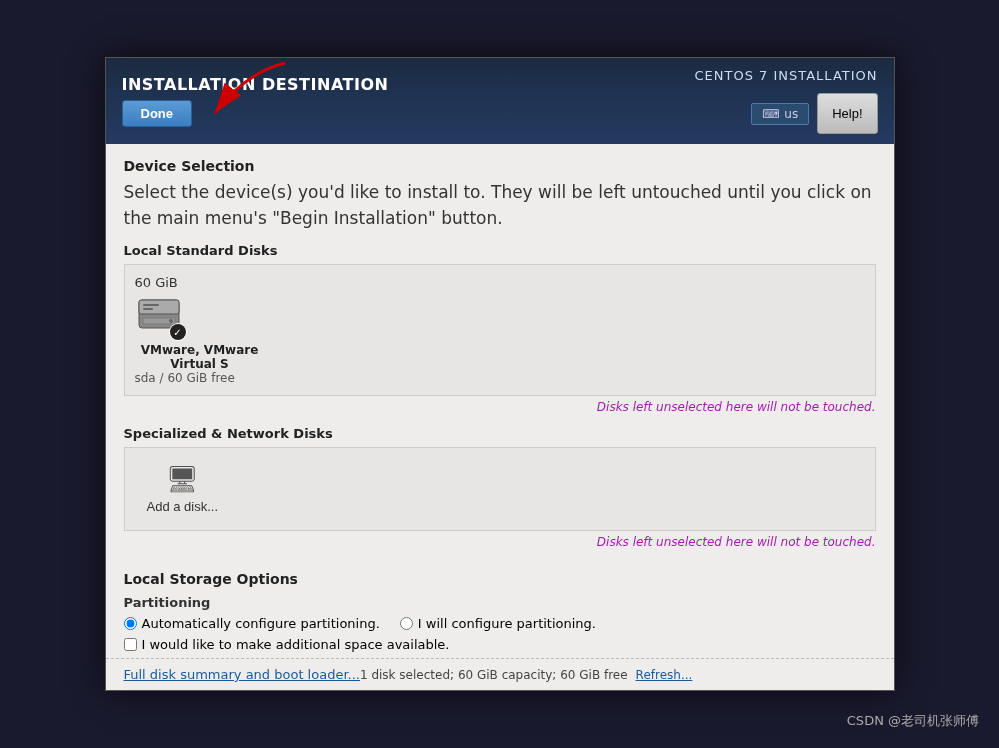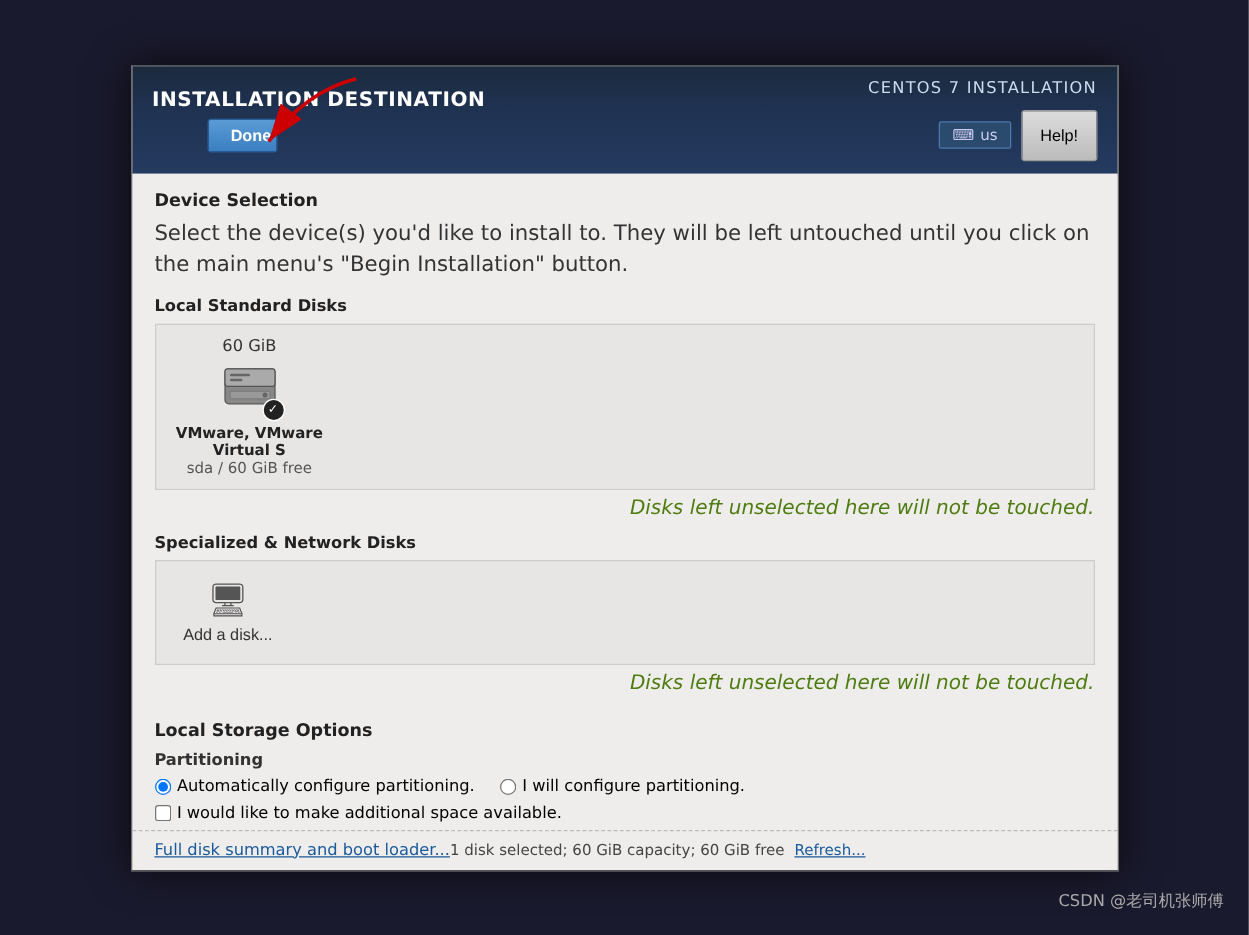--- a/index.html
+++ b/index.html
@@ -47,22 +47,21 @@
     }
     .done-button {
       background: linear-gradient(180deg, #5b9bd5 0%, #3a7fc1 100%);
       color: white;
       border: 1px solid #2a6099;
       padding: 5px 18px;
       font-size: 13px;
       font-weight: bold;
       cursor: pointer;
       border-radius: 3px;
-      width: 56px;
-      margin-left: 44px;
+      width: 70px;
     }
     .title-bar-right {
       display: flex;
       align-items: center;
       gap: 10px;
       flex-direction: column;
       align-items: flex-end;
     }
     .centos-label {
       color: #ccddee;
@@ -117,21 +116,21 @@
     }
     .disk-grid {
       border: 1px solid #ccc;
       background: #e8e6e5;
       padding: 10px;
       margin-bottom: 4px;
     }
     .disk-item {
       display: inline-flex;
       flex-direction: column;
-      align-items: center;
+      align-items: flex-start;
       width: 130px;
       cursor: pointer;
     }
     .disk-size {
       font-size: 13px;
       color: #333;
       margin-bottom: 4px;
     }
     .disk-icon-wrapper {
       position: relative;
@@ -170,22 +169,22 @@
       color: #222;
       text-align: center;
     }
     .disk-info {
       font-size: 12px;
       color: #555;
       text-align: center;
     }
     .hint-text {
       text-align: right;
-      font-size: 16px;
-      color: #4d7c0f;
+      font-size: 12px;
+      color: #a21caf;
       font-style: italic;
       margin-bottom: 12px;
     }
     .network-grid {
       border: 1px solid #ccc;
       background: #e8e6e5;
       padding: 10px;
       margin-bottom: 4px;
       min-height: 60px;
       display: flex;

